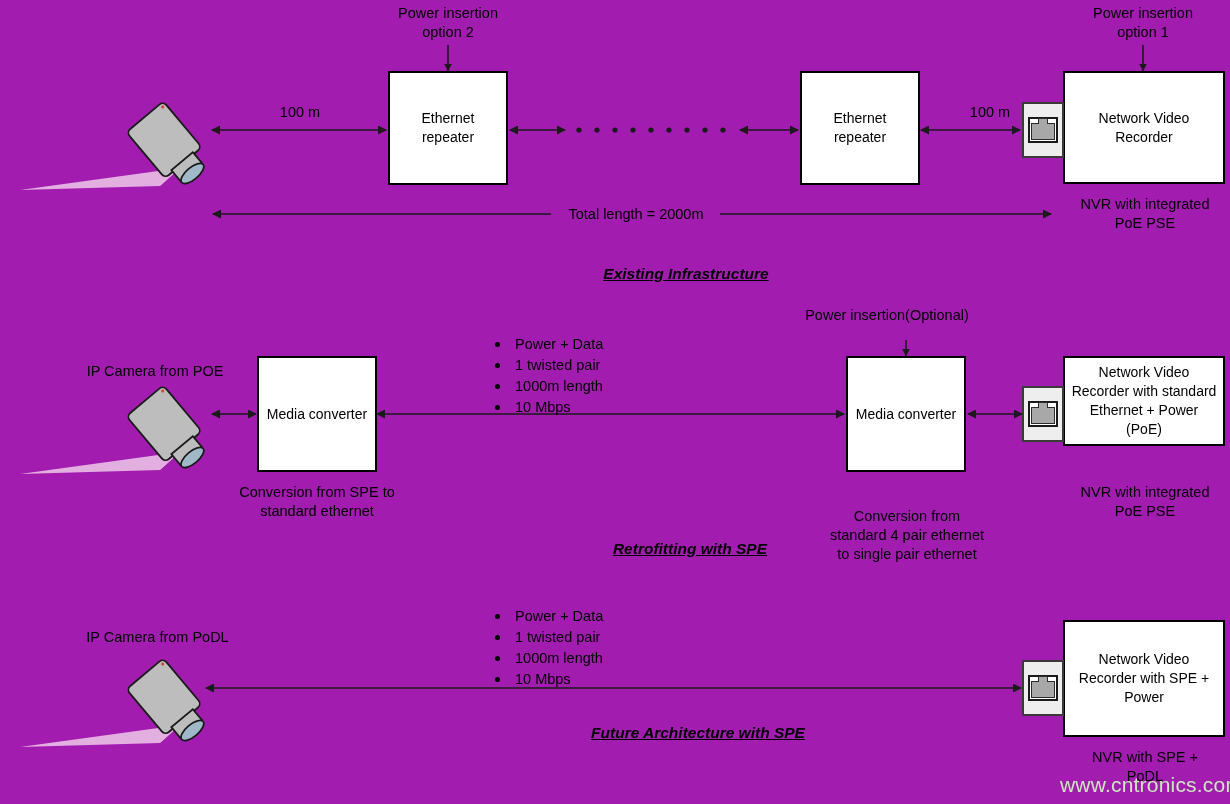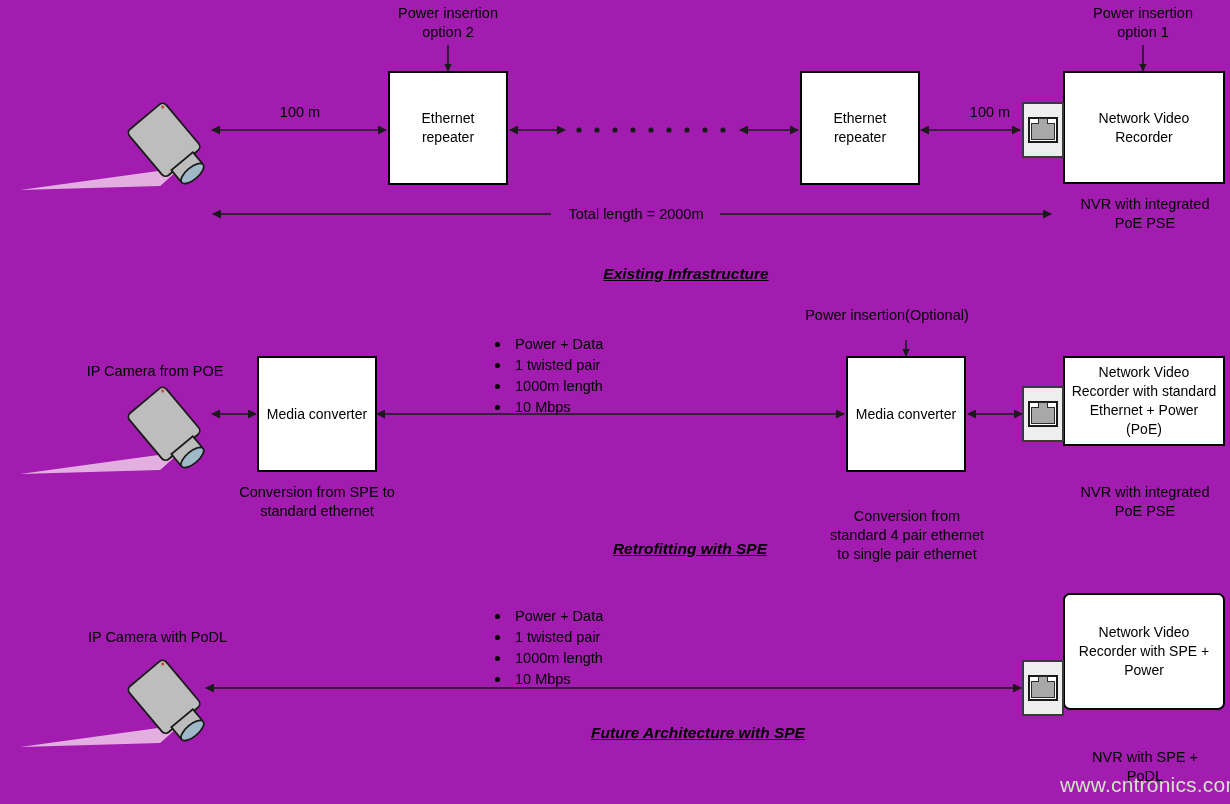--- a/index.html
+++ b/index.html
@@ -323,40 +323,40 @@
 
   <div class="bullets" style="left:478px; top:606px;">
     <ul>
       <li>Power + Data</li>
       <li>1 twisted pair</li>
       <li>1000m length</li>
       <li>10 Mbps</li>
     </ul>
   </div>
 
-  <div class="txt" style="left:70px; top:628px; width:175px;">IP Camera with PoDL</div>
+  <div class="txt" style="left:70px; top:628px; width:175px;">IP Camera from PoDL</div>
 
   <svg class="camera" style="left:10px; top:655px; width:200px; height:100px;" viewBox="0 0 200 100">
     <polygon points="170,70 150,88 10,92" fill="#e3aee0"></polygon>
     <polygon points="170,70 185,40 150,88" fill="#e3aee0"></polygon>
     <g transform="rotate(-40 150 40)">
       <rect x="128" y="14" width="48" height="60" rx="5" ry="5" fill="#bdbdbd" stroke="#1a1a1a" stroke-width="1.8"></rect>
       <rect x="138" y="72" width="28" height="14" fill="#bdbdbd" stroke="#1a1a1a" stroke-width="1.8"></rect>
       <ellipse cx="152" cy="88" rx="14" ry="6" fill="#9fb9c9" stroke="#1a1a1a" stroke-width="1.8"></ellipse>
       <circle cx="172" cy="18" r="1.6" fill="#d24a3a"></circle>
     </g>
   </svg>
 
   <div class="rj45" style="left:1022px; top:660px;">
     <div class="rj45-inner">
       <div class="rj45-plug"></div>
     </div>
   </div>
 
-  <div class="nodebox" style="left:1063px; top:593px; width:162px; height:117px;border-radius:7px;">
+  <div class="nodebox" style="left:1063px; top:620px; width:162px; height:117px;">
     <span>Network Video
 Recorder with SPE +
 Power</span>
   </div>
 
   <div class="txt" style="left:1063px; top:748px; width:164px;">NVR with SPE +
 PoDL</div>
 
   <div class="section-title" style="left:546px; top:724px; width:304px;">Future Architecture with SPE</div>
 

